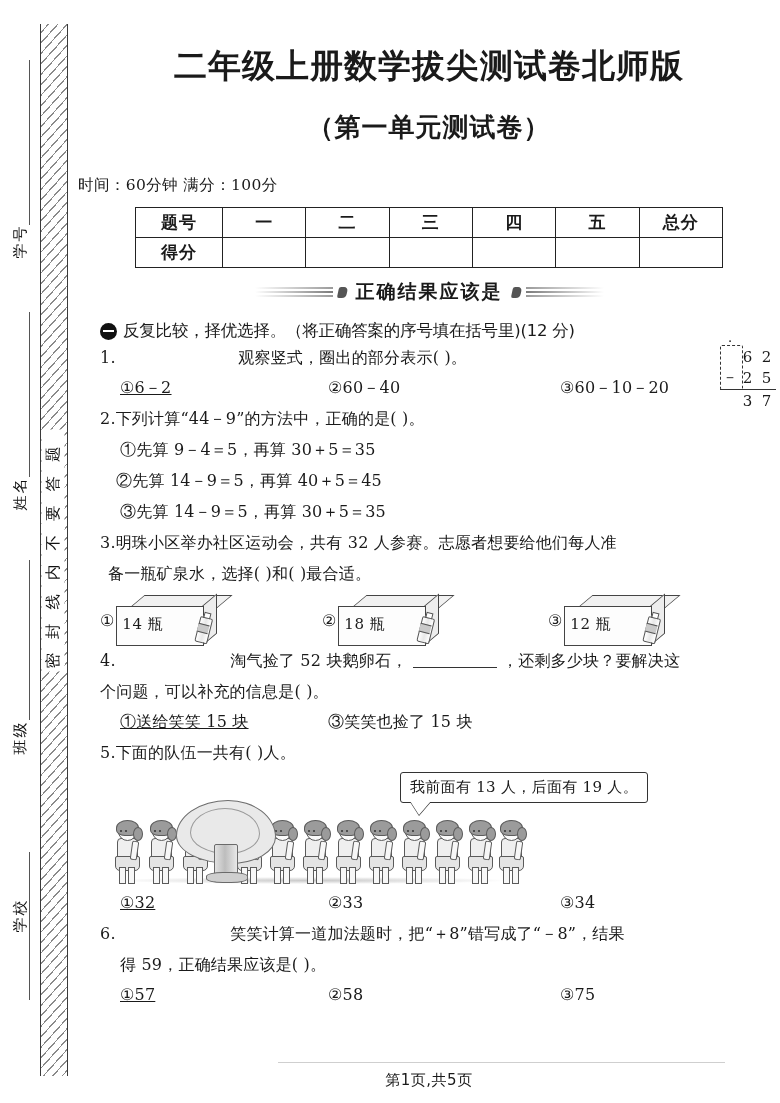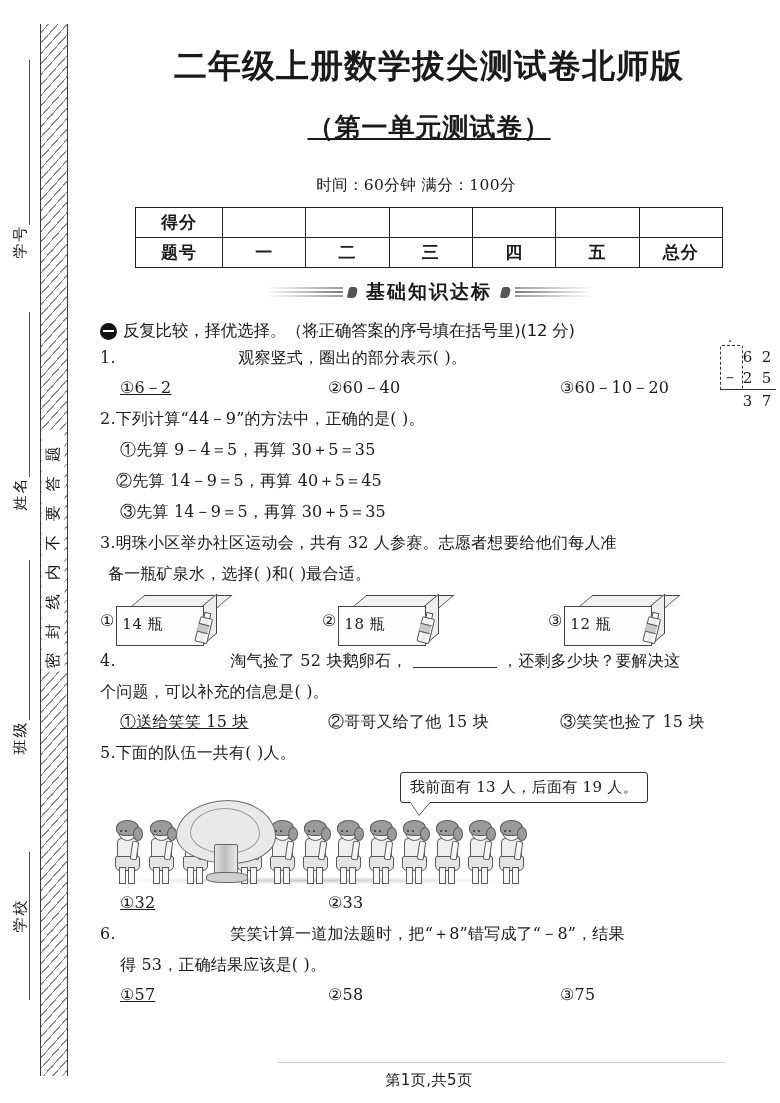--- a/index.html
+++ b/index.html
@@ -105,25 +105,24 @@
     letter-spacing: 1px;
     margin-top: 44px;
     font-family: "DejaVu Serif", "Liberation Serif", serif;
   }
   .title-sub {
     text-align: center;
     font-size: 26px;
     font-weight: bold;
     margin-top: 21px;
     letter-spacing: 1px;
-    text-decoration: underline;
   }
 
   .meta-line {
-    text-align: center;
+    text-align: left;
     font-size: 15.5px;
     margin-top: 30px;
     padding-right: 26px;
     letter-spacing: 0.4px;
   }
 
   
   .score-table {
     border-collapse: collapse;
     margin: 11px auto 0 auto;
@@ -560,48 +559,48 @@
 
 <div class="page">
 
   <div class="title-main">二年级上册数学拔尖测试卷北师版</div>
   <div class="title-sub">（第一单元测试卷）</div>
   <div class="meta-line">时间：60分钟  满分：100分</div>
 
   <table class="score-table">
     <tbody>
         <tr>
+      <td class="head-cell">题号</td>
+      <td>一</td>
+      <td>二</td>
+      <td>三</td>
+      <td>四</td>
+      <td>五</td>
+      <td>总分</td>
+    </tr>
+    <tr>
       <td class="head-cell">得分</td>
       <td></td>
       <td></td>
       <td></td>
       <td></td>
       <td></td>
       <td></td>
     </tr>
-    <tr>
-      <td class="head-cell">题号</td>
-      <td>一</td>
-      <td>二</td>
-      <td>三</td>
-      <td>四</td>
-      <td>五</td>
-      <td>总分</td>
-    </tr>
   </tbody>
     </table>
 
   <div class="section-banner">
     <div class="banner-lines left">
         <i></i>
         <i></i>
         <i></i>
       </div>
     <div class="banner-dot"></div>
-    <div class="banner-text">基础知识达标</div>
+    <div class="banner-text">正确结果应该是</div>
     <div class="banner-dot"></div>
     <div class="banner-lines right">
         <i></i>
         <i></i>
         <i></i>
       </div>
   </div>
 
   <div class="big-q">
     <span class="dash-num"></span>
@@ -708,21 +707,20 @@
     <div class="qline">
       <span class="qnum">4.</span>
       <span style="display:inline-block;width:104px;"></span>
       <span>淘气捡了 52 块鹅卵石，</span>
       <span class="blank-u"></span>
       <span>，还剩多少块？要解决这</span>
     </div>
     <div class="qline" style="">个问题，可以补充的信息是(        )。</div>
     <div class="opts opts-indent">
       <span>①送给笑笑 15 块</span>
-      <span>②哥哥又给了他 15 块</span>
       <span>③笑笑也捡了 15 块</span>
     </div>
   </div>
 
   <div class="qwrap">
     <div class="qline">
       <span class="qnum">5.</span><span>下面的队伍一共有(        )人。</span>
     </div>
   </div>
   <div class="illus">
@@ -882,30 +880,31 @@
           <span class="eye b"></span>
           <span class="arm"></span>
       </div>
     </div>
   </div>
 
   <div class="qwrap">
     <div class="opts opts-indent">
       <span>①32</span>
       <span>②33</span>
+      <span>③34</span>
     </div>
   </div>
 
   <div class="qwrap">
     <div class="qline">
       <span class="qnum">6.</span>
       <span style="display:inline-block;width:104px;"></span>
       <span>笑笑计算一道加法题时，把“＋8”错写成了“－8”，结果</span>
     </div>
-    <div class="qline" style="margin-left:20px;">得 53，正确结果应该是(        )。</div>
+    <div class="qline" style="margin-left:20px;">得 59，正确结果应该是(        )。</div>
     <div class="opts opts-indent">
       <span>①57</span>
       <span>②58</span>
       <span>③75</span>
     </div>
   </div>
 
   <div class="footer-rule"></div>
   <div class="footer">第1页,共5页</div>
 </div>

